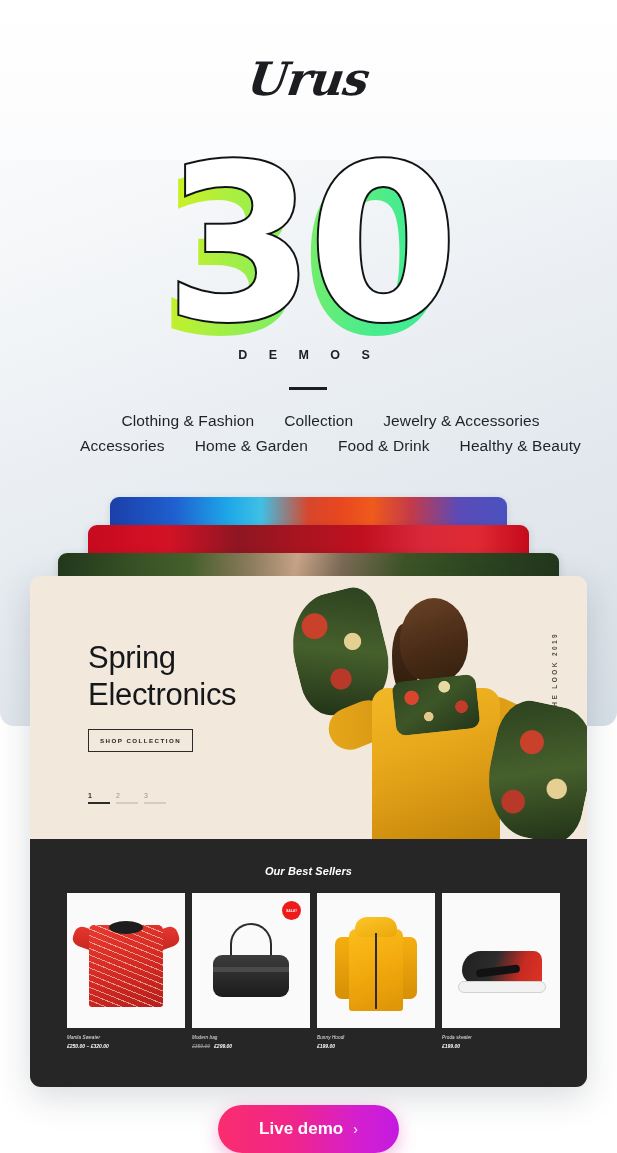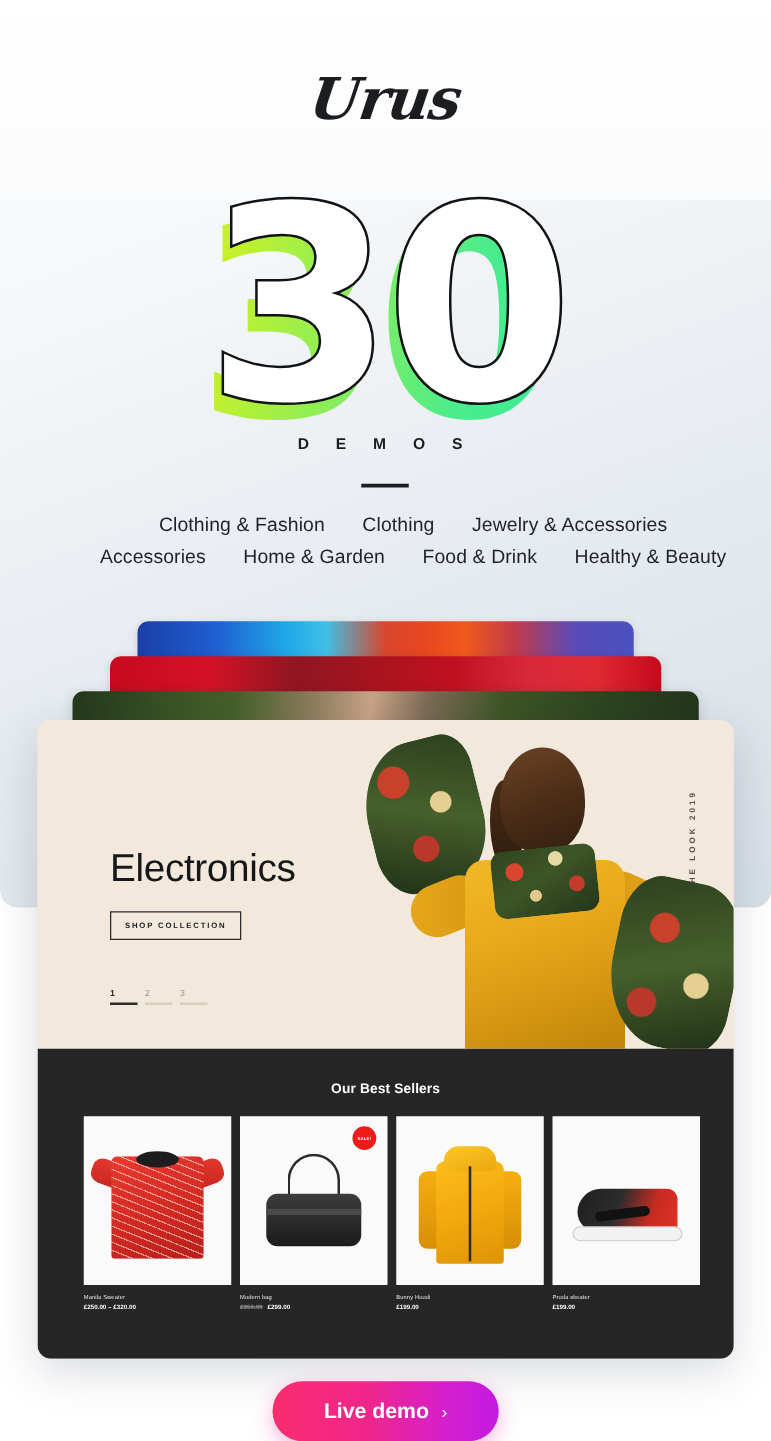--- a/index.html
+++ b/index.html
@@ -208,20 +208,21 @@
       radial-gradient(circle at 30% 76%,#b8382a 0 9%,transparent 10%),
       linear-gradient(160deg,#2b3f1e 0%,#46602c 50%,#1f2f16 100%);
     border-radius:30% 40% 26% 50%;
     transform:rotate(12deg);
   }
 
   
   .sellers{
     position:absolute; left:0; top:263px; width:557px; height:248px;
     background:#262626;
+    font-style:italic;
   }
   .sellers-title{
     text-align:center; color:#ffffff; font-size:11px; font-weight:700;
     padding-top:26px; letter-spacing:.1px;
   }
   .prod-grid{
     display:flex; gap:7px; padding:16px 37px 0 37px;
   }
   .prod{ width:118px; }
   .prod-img{
@@ -346,41 +347,42 @@
 <div class="hero-num-wrap">
   <div class="hero-num hero-num-shadow">30</div>
   <div class="hero-num hero-num-main">30</div>
 </div>
 <div class="demos-label">D E M O S</div>
 <div class="demos-rule"></div>
 
 <div class="cats">
   <div class="cat-row">
     <span class="cat-link">Clothing &amp; Fashion</span>
-    <span class="cat-link">Clothing</span>
+    <span class="cat-link">Collection</span>
     <span class="cat-link">Jewelry &amp; Accessories</span>
   </div>
   <div class="cat-row">
     <span class="cat-link">Accessories</span>
     <span class="cat-link">Home &amp; Garden</span>
     <span class="cat-link">Food &amp; Drink</span>
     <span class="cat-link">Healthy &amp; Beauty</span>
   </div>
 </div>
 
 <div class="stack">
   <div class="stack-card stack-1"></div>
   <div class="stack-card stack-2"></div>
   <div class="stack-card stack-3"></div>
 </div>
 
 <div class="demo-card">
 
   <div class="demo-hero">
 
+    <div class="spring-t1">Spring</div>
     <div class="spring-t2">Electronics</div>
 
     <button class="shop-btn">SHOP COLLECTION</button>
 
     <div class="pager">
       <div class="pager-item active">
         <span class="pager-num">1</span>
         <span class="pager-bar"></span>
       </div>
       <div class="pager-item">

